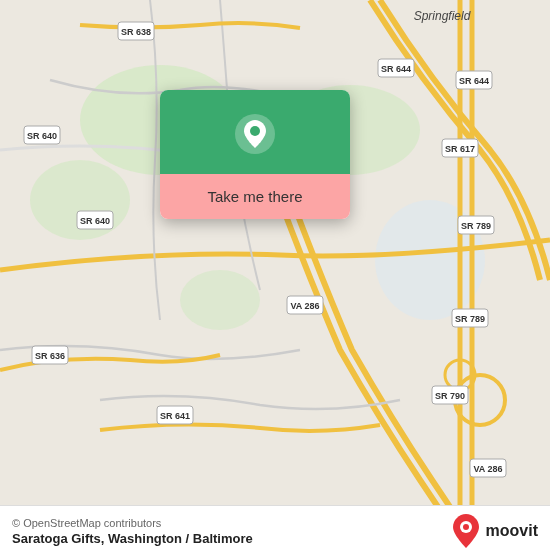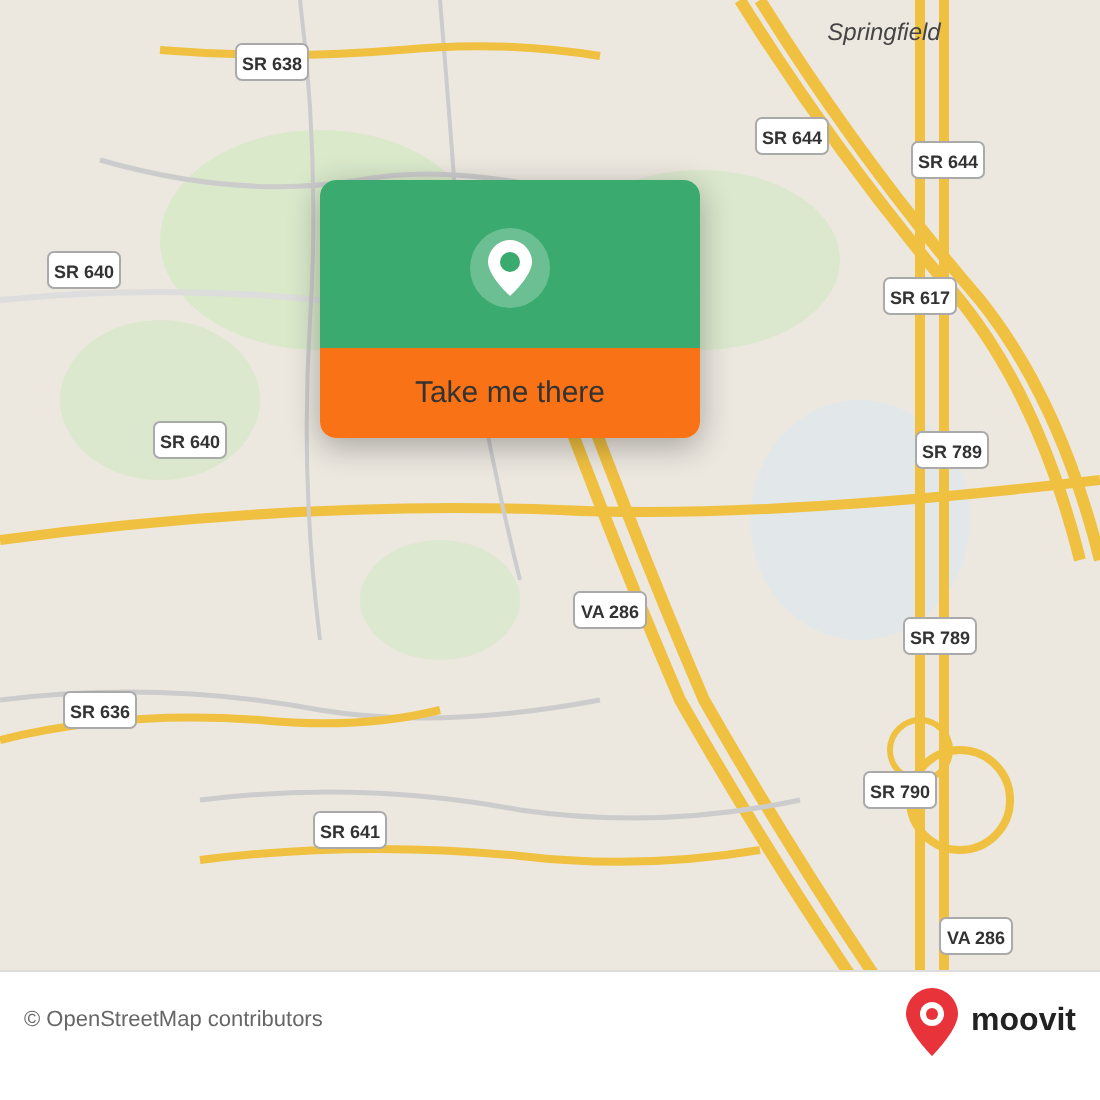--- a/index.html
+++ b/index.html
@@ -49,31 +49,31 @@
       height: 44px;
     }
 
     #popup-button {
       width: 100%;
       padding: 14px 10px;
       text-align: center;
       font-size: 15px;
       font-weight: 500;
       color: #333;
-      background: #f97316;
+      background: #fca5a5;
       border: none;
       cursor: pointer;
     }
 
     
     #bottom-bar {
       position: absolute;
       bottom: 0; left: 0; right: 0;
       background: white;
-      padding: 8px 12px 22px;
+      padding: 8px 12px 2px;
       display: flex;
       align-items: center;
       justify-content: space-between;
       border-top: 1px solid #ddd;
     }
 
     #bottom-left {
       display: flex;
       flex-direction: column;
     }
@@ -200,20 +200,21 @@
         <circle cx="22" cy="19" r="5" fill="#3aaa6e"></circle>
       </svg>
     </div>
     <button id="popup-button">Take me there</button>
 
   </div>
 
   <div id="bottom-bar">
     <div id="bottom-left">
       <span id="copyright-text">© OpenStreetMap contributors</span>
+      <span id="location-name">Saratoga Gifts, Washington / Baltimore</span>
     </div>
     <div id="moovit-logo">
 
       <svg id="moovit-pin" viewBox="0 0 28 34" xmlns="http://www.w3.org/2000/svg">
         <path d="M14 0 C7 0 1 6 1 13 C1 21 14 34 14 34 C14 34 27 21 27 13 C27 6 21 0 14 0 Z" fill="#e8333a"></path>
         <circle cx="14" cy="13" r="6" fill="white"></circle>
         <circle cx="14" cy="13" r="3" fill="#e8333a"></circle>
       </svg>
       <span id="moovit-text">moovit</span>
     </div>

